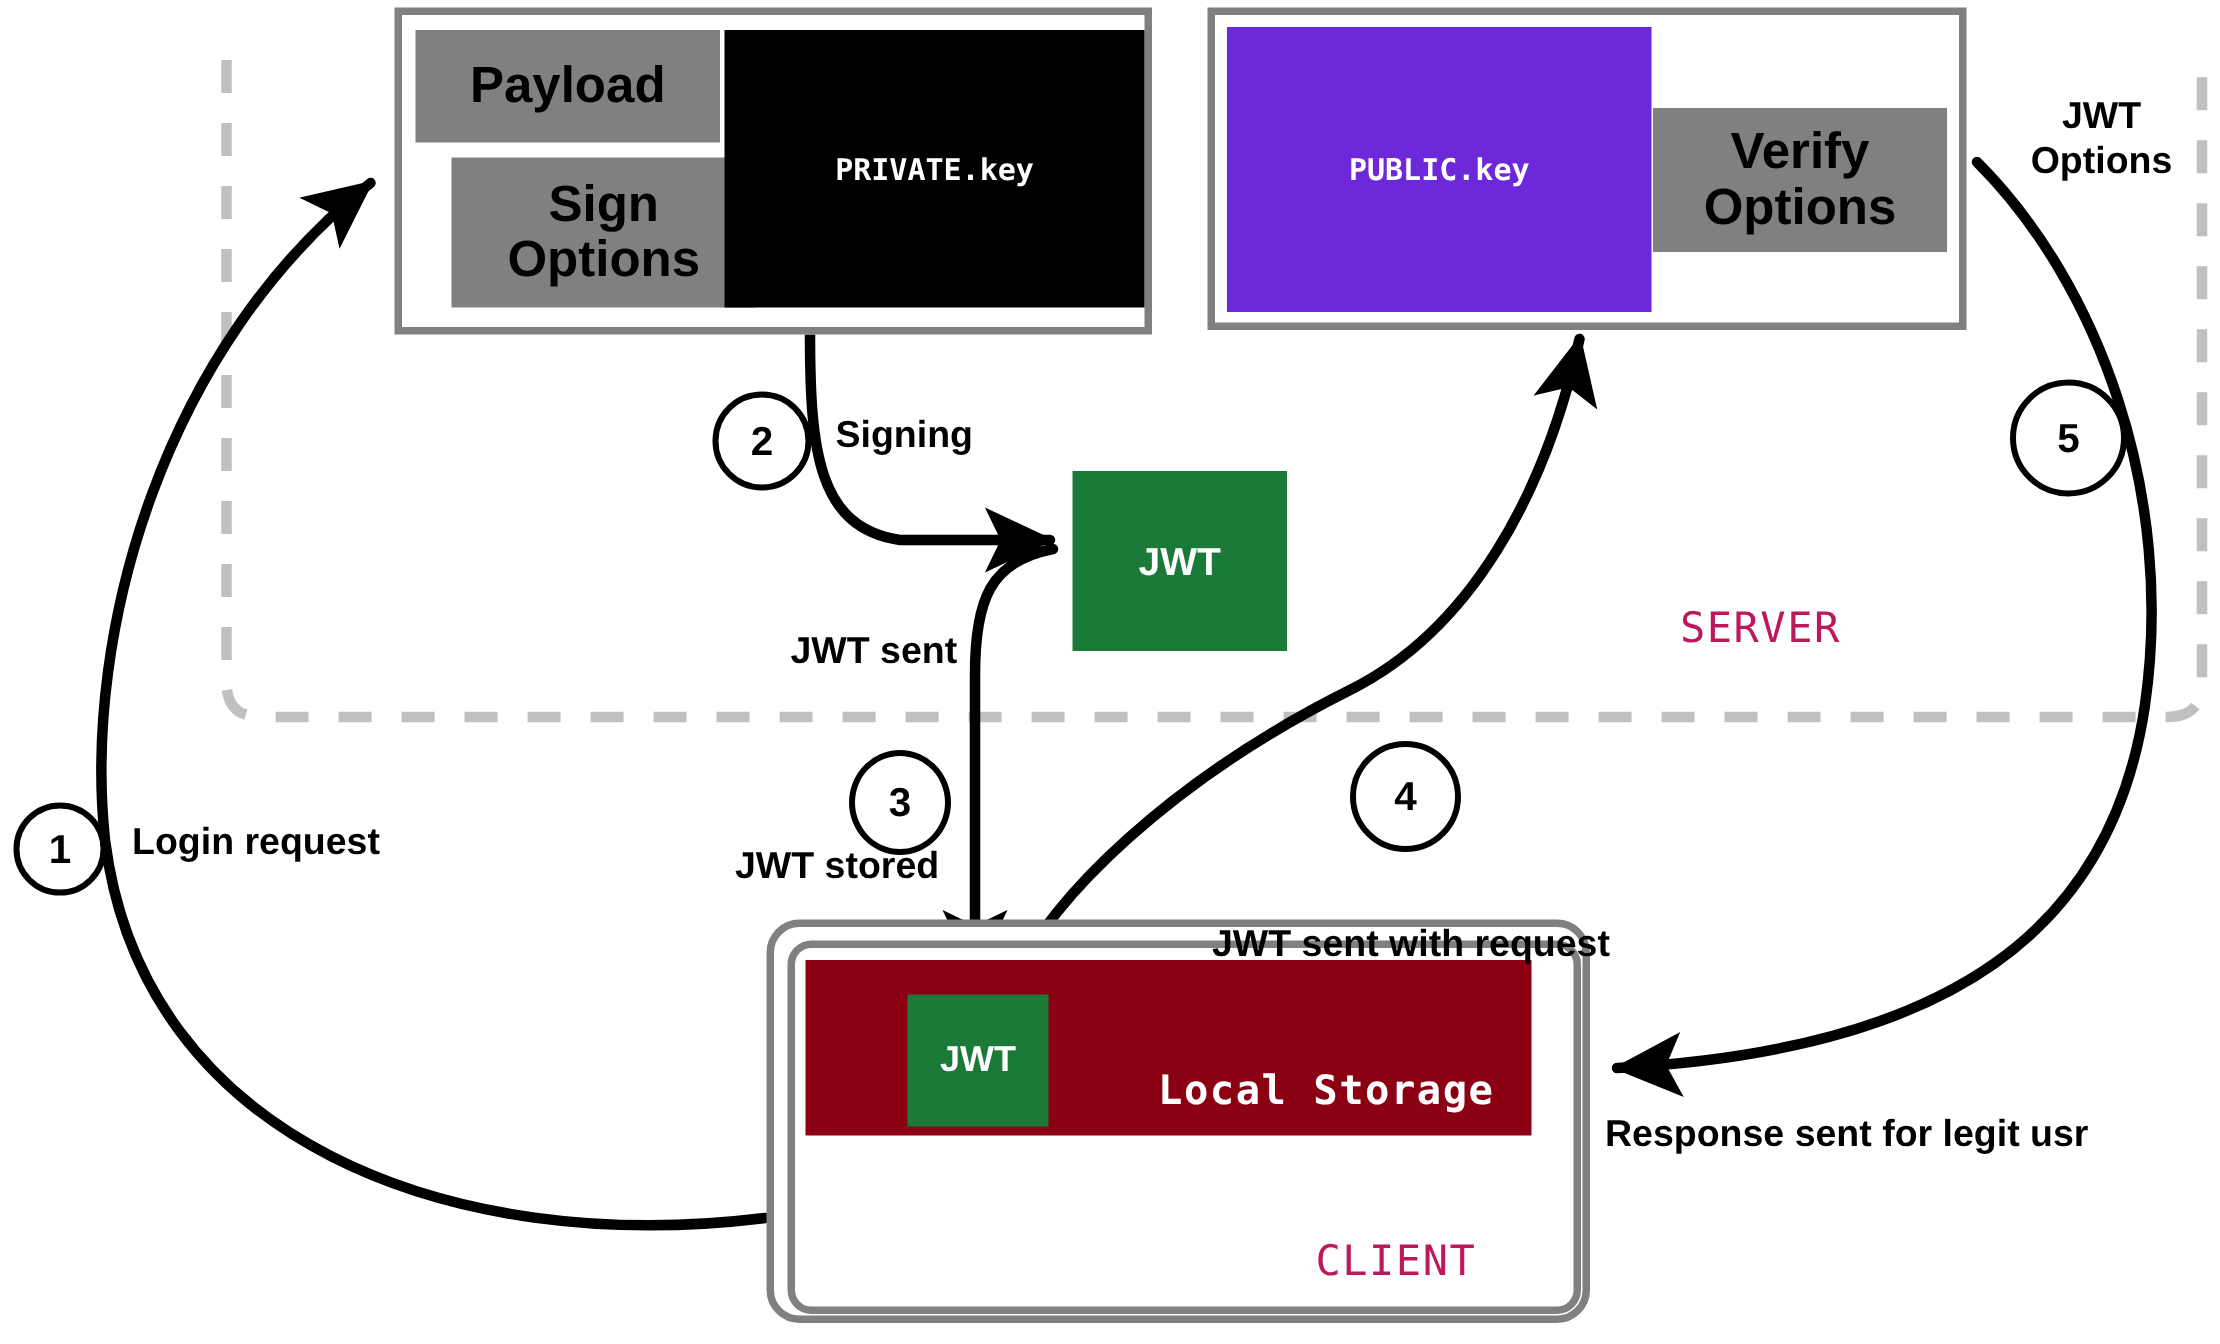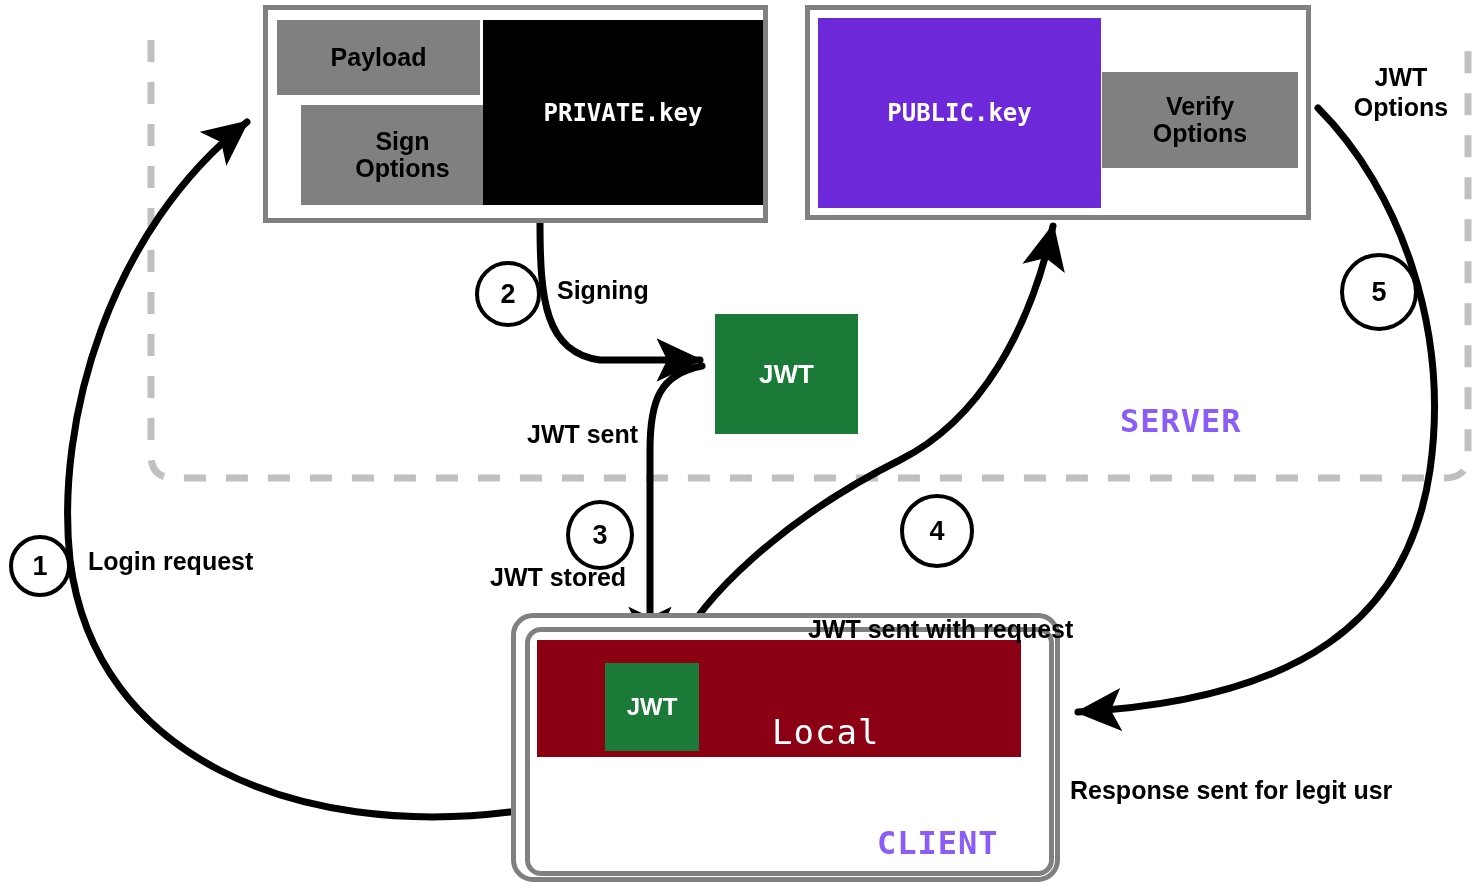--- a/index.html
+++ b/index.html
@@ -33,30 +33,30 @@
     background: #ffffff;
   }
   .gray-chip {
     background: #808080;
     color: #000000;
     display: flex;
     align-items: center;
     justify-content: center;
     text-align: center;
     font-weight: bold;
-    font-size: 25px;
+    font-size: 34px;
     line-height: 1.1;
   }
   .keyblock {
     display: flex;
     align-items: center;
     justify-content: center;
     font-family: "DejaVu Sans Mono", monospace;
     font-weight: bold;
-    font-size: 24px;
+    font-size: 20px;
     color: #ffffff;
   }
   .black-key { background: #000000; }
   .blue-key  { background: #6d28d9; }
   .jwt-box {
     background: #1b7a38;
     color: #ffffff;
     display: flex;
     align-items: center;
     justify-content: center;
@@ -64,41 +64,41 @@
     font-size: 26px;
   }
   .storage-box {
     background: #8c0013;
     display: flex;
     align-items: center;
   }
   .storage-label {
     position: absolute;
     font-family: "DejaVu Sans Mono", monospace;
-    font-weight: normal;
-    font-size: 34px;
+    font-weight: bold;
+    font-size: 27px;
     color: #ffffff;
     letter-spacing: 1px;
   }
   .client-outer {
     border: 5px solid #808080;
     border-radius: 22px;
     background: #ffffff;
   }
   .client-inner {
     border: 5px solid #808080;
     border-radius: 16px;
     background: #ffffff;
   }
   .mono-label {
     position: absolute;
     font-family: "DejaVu Sans Mono", monospace;
-    font-weight: bold;
-    font-size: 32px;
-    color: #8b5cf6;
+    font-weight: normal;
+    font-size: 28px;
+    color: #be185d;
     letter-spacing: 1px;
     white-space: nowrap;
   }
   .step-circle {
     position: absolute;
     border: 4px solid #000000;
     border-radius: 50%;
     background: #ffffff;
     display: flex;
     align-items: center;
@@ -207,15 +207,15 @@
 
   <div class="anno" style="left:490px; top:562px;text-align:right;">JWT stored</div>
 
   <div class="anno" style="left:808px; top:566px;margin-top:48px;">JWT sent with request</div>
 
   <div class="anno center" style="left:1327px; top:62px; width:148px;">
     <div>JWT</div>
     <div>Options</div>
   </div>
 
-  <div class="anno" style="left:1070px; top:741px;margin-top:34px;">Response sent for legit usr</div>
+  <div class="anno" style="left:1070px; top:741px;">Response sent for legit usr</div>
 
 </div>
 
 </body></html>

